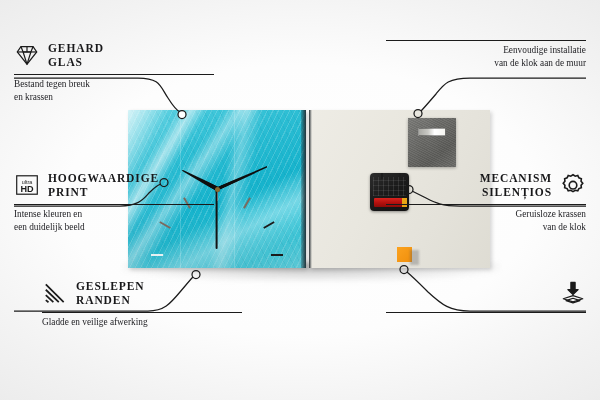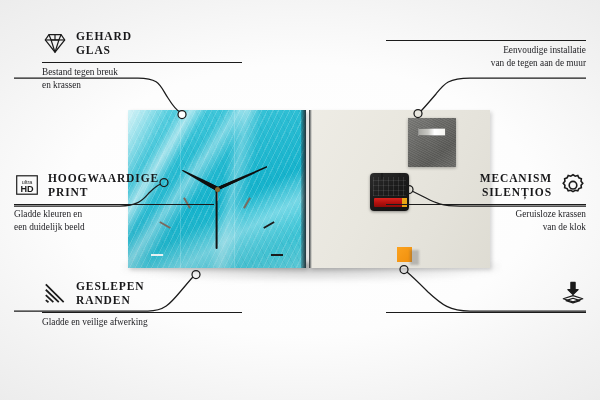--- a/index.html
+++ b/index.html
@@ -265,21 +265,21 @@
   }
   .feat-icon {
     width: 26px;
     height: 26px;
     flex: 0 0 26px;
     display: block;
   }
   .feat-icon svg { display: block; width: 26px; height: 26px; }
 
   
-  #f-glass   { left: 14px;  top: 26px; margin-left: 28px;  }
+  #f-glass   { left: 14px;  top: 38px;  }
   #f-print   { left: 14px;  top: 168px; }
   #f-edges   { left: 14px;  top: 276px; margin-left: 28px; }
   #f-hanger  { left: 386px; top: 38px;  }
   #f-mech    { left: 386px; top: 168px; }
   #f-spacer  { left: 386px; top: 276px; }
 
   #f-glass  .feat-rule { width: 200px; }
   #f-print  .feat-rule { width: 200px; }
   #f-edges  .feat-rule { width: 200px; }
   #f-hanger .feat-rule { width: 200px; margin-left: 0; }
@@ -389,21 +389,21 @@
         <svg viewBox="0 0 24 24">
           <rect x="2.5" y="3.5" width="19" height="17" fill="none" stroke="#1b1b1b" stroke-width="1.1"></rect>
           <text x="12" y="11" font-family="Liberation Sans, sans-serif" font-size="5" text-anchor="middle" fill="#1b1b1b">ultra</text>
           <text x="12" y="18.4" font-family="Liberation Sans, sans-serif" font-size="8.4" font-weight="bold" text-anchor="middle" fill="#1b1b1b">HD</text>
         </svg>
       </span>
       <span class="feat-title">HOOGWAARDIGE
 PRINT</span>
     </div>
     <div class="feat-rule"></div>
-    <div class="feat-sub">Gladde kleuren en
+    <div class="feat-sub">Intense kleuren en
 een duidelijk beeld</div>
   </div>
 
   <div class="feature left" id="f-edges">
     <div class="feat-head">
       <span class="feat-icon">
         <svg viewBox="0 0 24 24">
             <g stroke="#1b1b1b" stroke-width="1.6" fill="none">
           <path d="M3.5 4 L20 20.5"></path>
           <path d="M3.5 9 L15.5 20.5"></path>
@@ -415,21 +415,21 @@
       <span class="feat-title">GESLEPEN
 RANDEN</span>
     </div>
     <div class="feat-rule"></div>
     <div class="feat-sub">Gladde en veilige afwerking</div>
   </div>
 
   <div class="feature right" id="f-hanger">
     <div class="feat-rule"></div>
     <div class="feat-sub">Eenvoudige installatie
-van de tegen aan de muur</div>
+van de klok aan de muur</div>
   </div>
 
   <div class="feature right" id="f-mech">
     <div class="feat-head">
       <span class="feat-icon">
         <svg viewBox="0 0 24 24">
             <g fill="none" stroke="#1b1b1b" stroke-width="1.5">
           <path d="M12 2.6 l2.1 1.25 2.3 -0.6 1.05 2.15 2.25 0.8 -0.25 2.35 1.55 1.8 -1.55 1.8 0.25 2.35 -2.25 0.8 -1.05 2.15 -2.3 -0.6 -2.1 1.25 -2.1 -1.25 -2.3 0.6 -1.05 -2.15 -2.25 -0.8 0.25 -2.35 -1.55 -1.8 1.55 -1.8 -0.25 -2.35 2.25 -0.8 1.05 -2.15 2.3 0.6 Z"></path>
           <circle cx="12" cy="12.15" r="3.5"></circle>
         </g>

